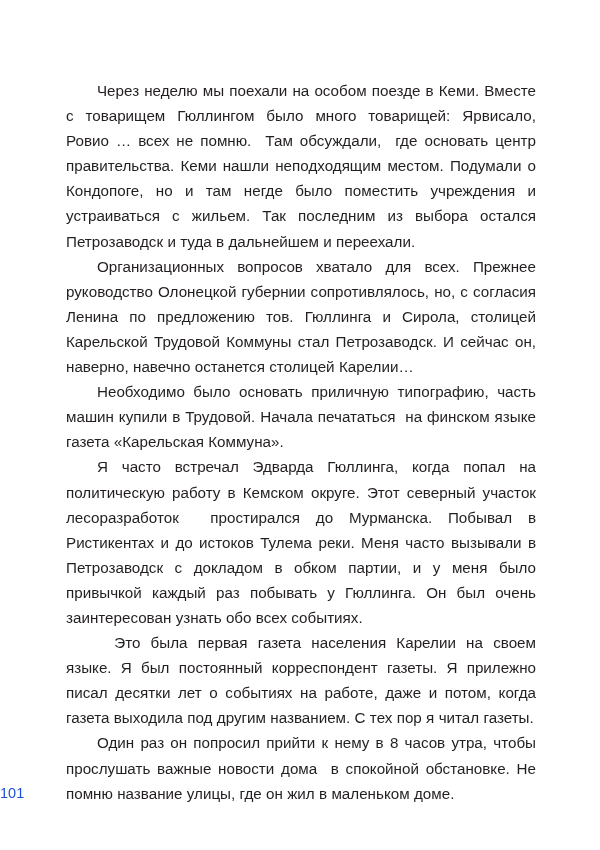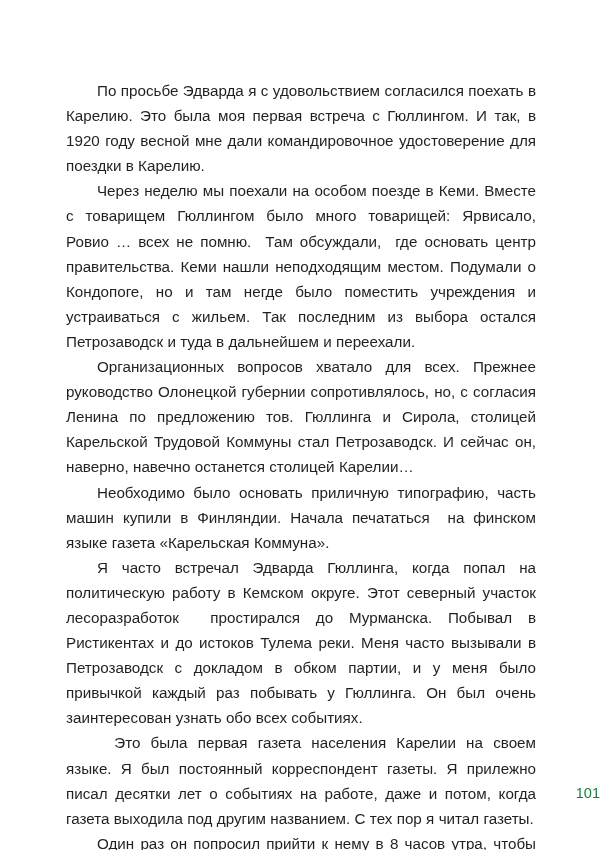--- a/index.html
+++ b/index.html
@@ -49,36 +49,35 @@
   
   .para.deep-indent {
     text-indent: 38px;
   }
 
   .page-number {
     position: absolute;
     left: 0;
     right: 0;
     top: 784px;
-    text-align: right;
+    text-align: left;
     font-size: 14.5px;
     line-height: 18px;
-    color: #15803d;
+    color: #1d4ed8;
   }
 </style>
 </head>
 <body>
 
 <div class="page">
 
   <div class="text-block">
-    <p class="para">По просьбе Эдварда я с удовольствием согласился поехать в Карелию. Это была моя первая встреча с Гюллингом. И так, в 1920 году весной мне дали командировочное удостоверение для поездки в Карелию.</p>
     <p class="para">Через неделю мы поехали на особом поезде в Кеми. Вместе с товарищем Гюллингом было много товарищей: Ярвисало, Ровио … всех не помню.  Там обсуждали,  где основать центр правительства. Кеми нашли неподходящим местом. Подумали о Кондопоге, но и там негде было поместить учреждения и устраиваться с жильем. Так последним из выбора остался Петрозаводск и туда в дальнейшем и переехали.</p>
     <p class="para">Организационных вопросов хватало для всех. Прежнее руководство Олонецкой губернии сопротивлялось, но, с согласия Ленина по предложению тов. Гюллинга и Сирола, столицей Карельской Трудовой Коммуны стал Петрозаводск. И сейчас он, наверно, навечно останется столицей Карелии…</p>
-    <p class="para">Необходимо было основать приличную типографию, часть машин купили в Финляндии. Начала печататься  на финском языке газета «Карельская Коммуна».</p>
+    <p class="para">Необходимо было основать приличную типографию, часть машин купили в Трудовой. Начала печататься  на финском языке газета «Карельская Коммуна».</p>
     <p class="para">Я часто встречал Эдварда Гюллинга, когда попал на политическую работу в Кемском округе. Этот северный участок лесоразработок  простирался до Мурманска. Побывал в Ристикентах и до истоков Тулема реки. Меня часто вызывали в Петрозаводск с докладом в обком партии, и у меня было привычкой каждый раз побывать у Гюллинга. Он был очень заинтересован узнать обо всех событиях.</p>
     <p class="para deep-indent"> Это была первая газета населения Карелии на своем языке. Я был постоянный корреспондент газеты. Я прилежно писал десятки лет о событиях на работе, даже и потом, когда газета выходила под другим названием. С тех пор я читал газеты.</p>
     <p class="para">Один раз он попросил прийти к нему в 8 часов утра, чтобы прослушать важные новости дома  в спокойной обстановке. Не помню название улицы, где он жил в маленьком доме.</p>
 
   </div>
 
   <div class="page-number">101</div>
 
 </div>
 

